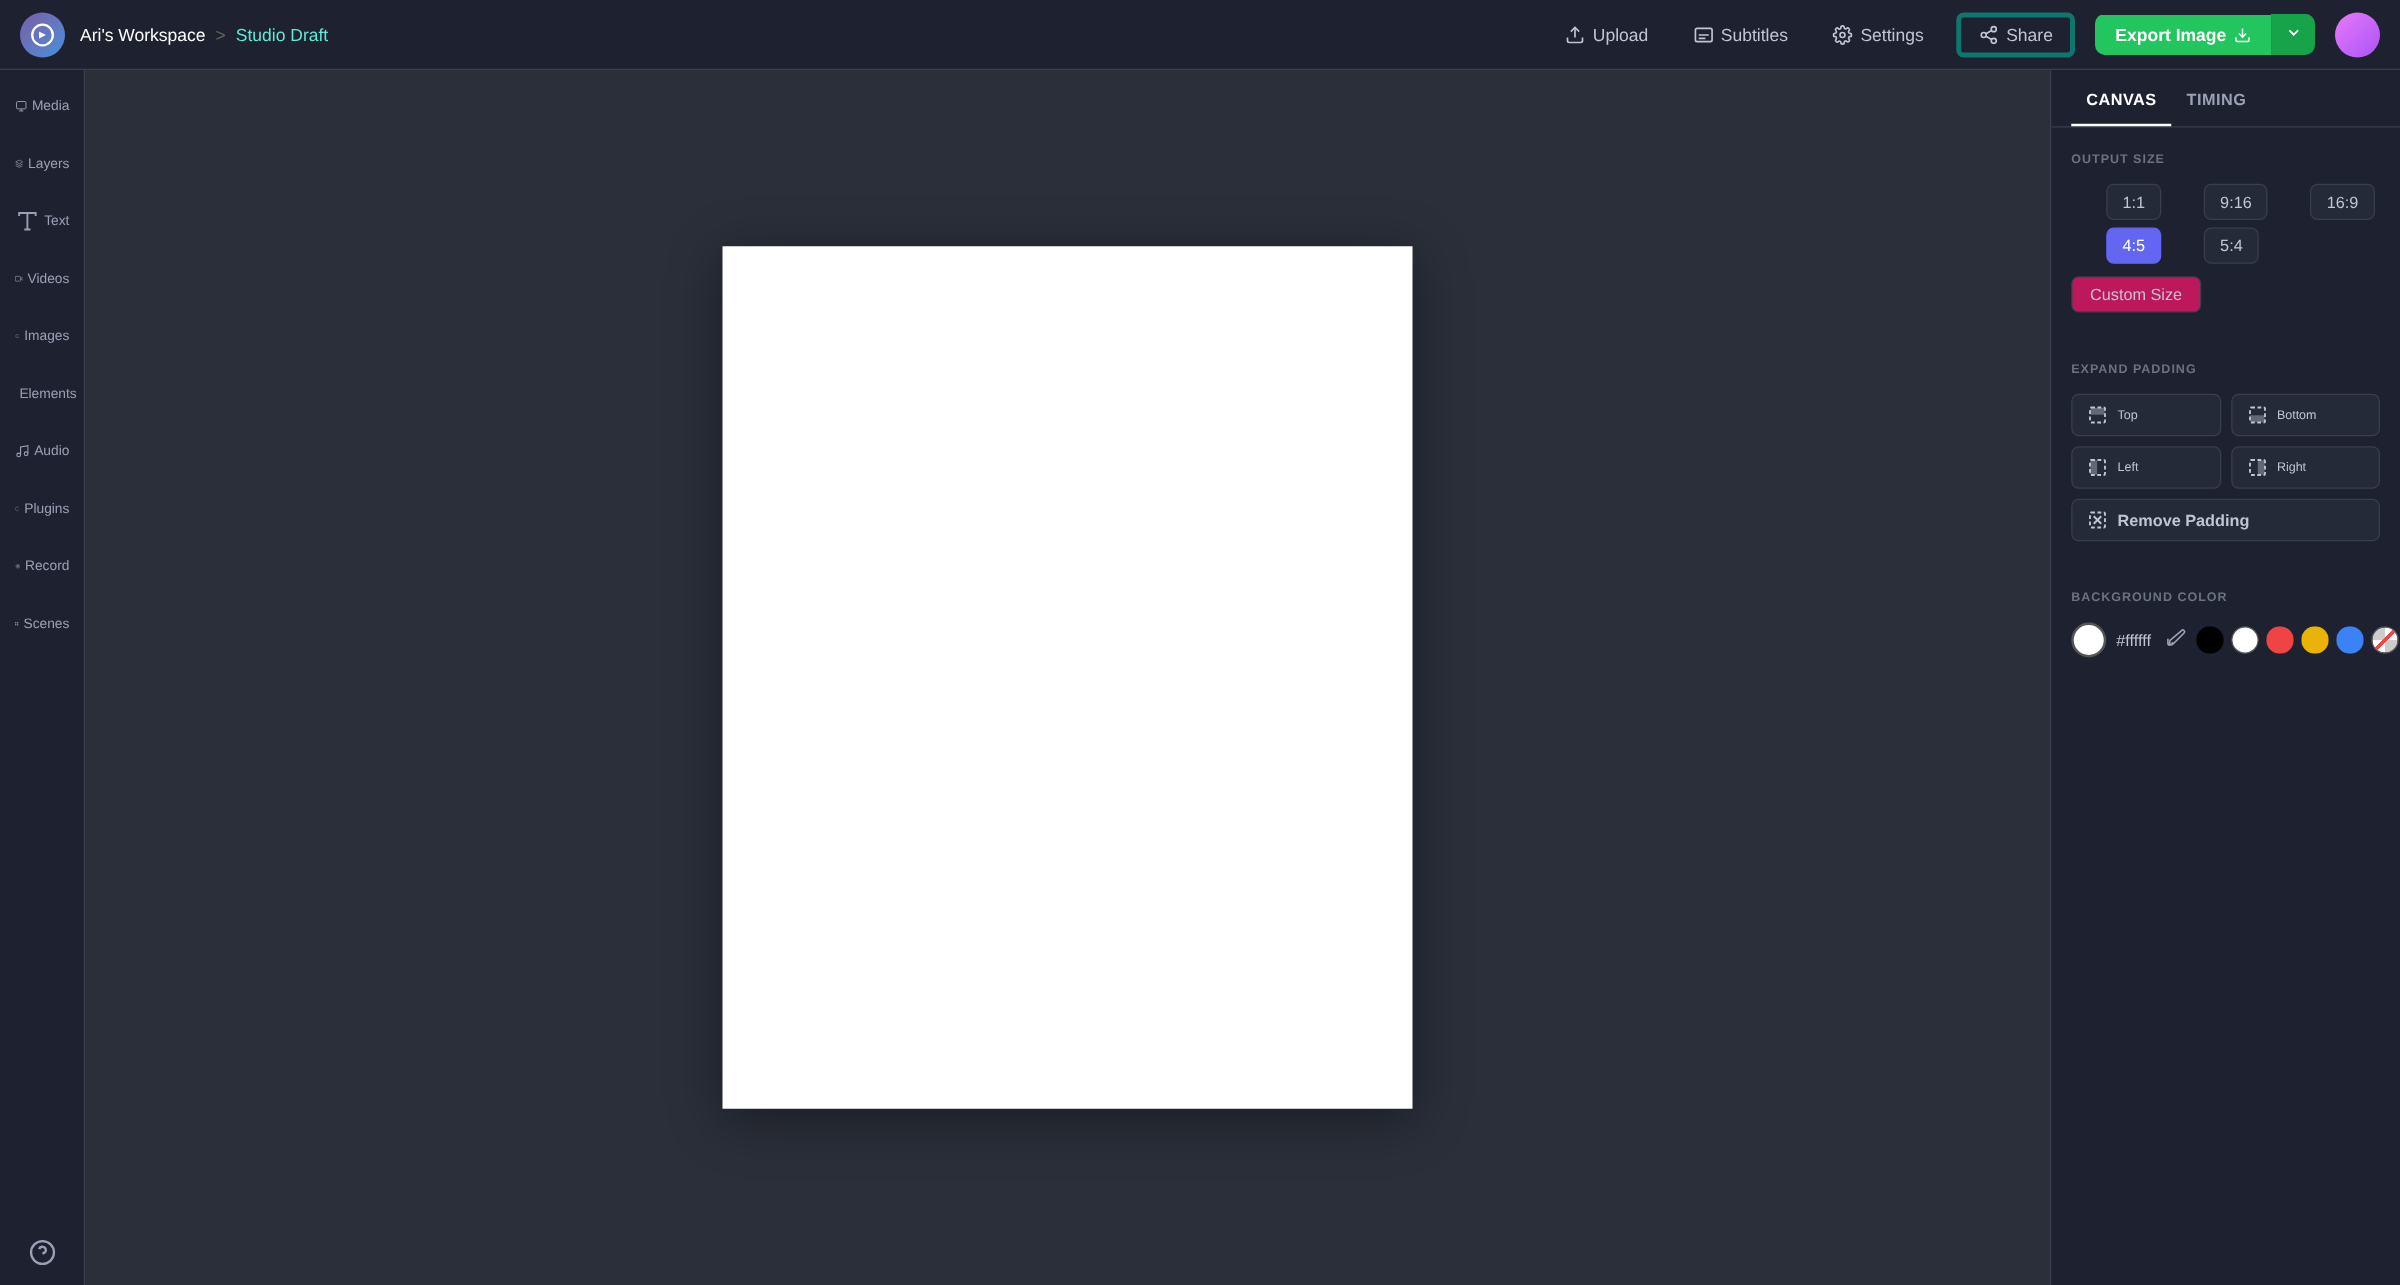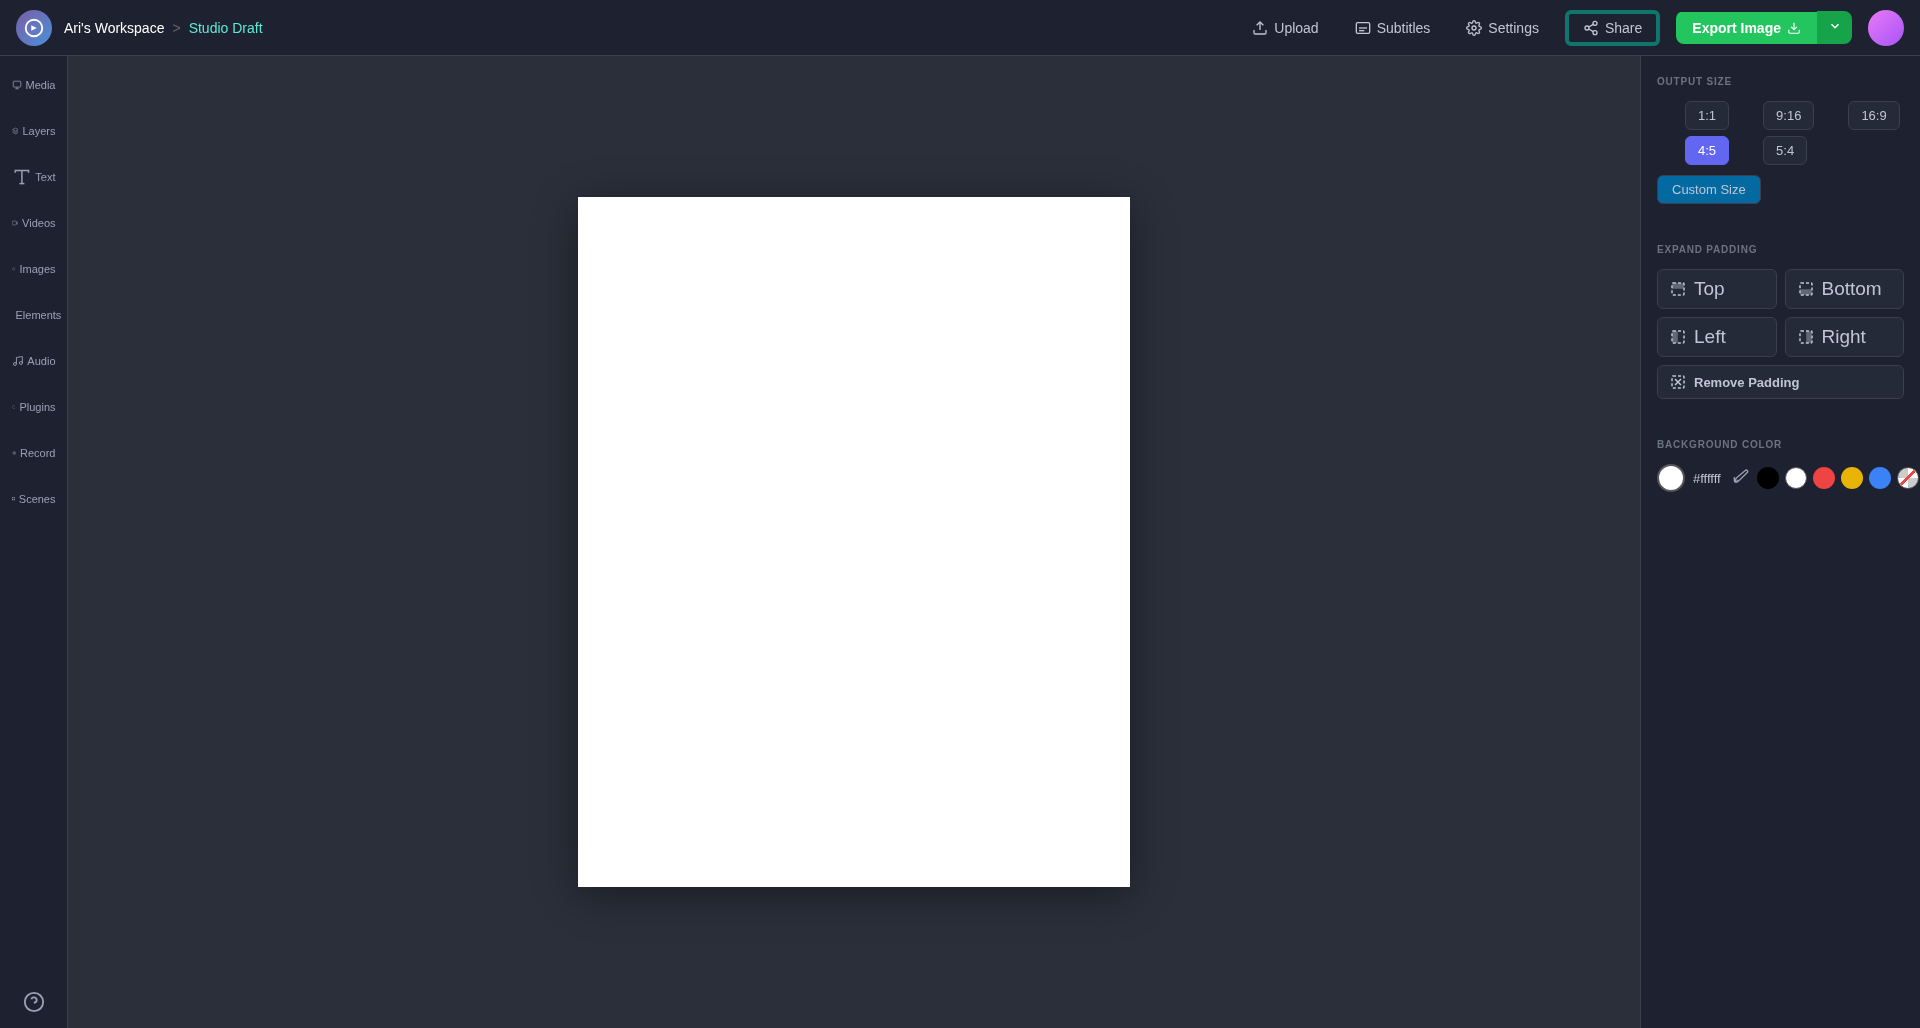--- a/index.html
+++ b/index.html
@@ -95,27 +95,27 @@
       font-size: 10px; font-weight: 700; letter-spacing: 0.08em; color: #6b7280; margin-bottom: 14px; text-transform: uppercase;
     }
 
     
     .size-buttons { display: flex; gap: 6px; flex-wrap: wrap; margin-bottom: 10px; }
     .size-btn {
       padding: 6px 12px; border-radius: 6px; border: 1px solid #3a3f50; background: #252a38; color: #c0c5d5; font-size: 13px; cursor: pointer; transition: background 0.15s; margin-left: 28px;
     }
     .size-btn.active { background: #6366f1; border-color: #6366f1; color: #fff; }
     .custom-size-btn {
-      padding: 6px 14px; border-radius: 6px; border: 1px solid #3a3f50; background: #0369a1; color: #c0c5d5; font-size: 13px; cursor: pointer; margin-bottom: 20px;
+      padding: 6px 14px; border-radius: 6px; border: 1px solid #3a3f50; background: #be185d; color: #c0c5d5; font-size: 13px; cursor: pointer; margin-bottom: 20px;
     }
 
     
     .padding-grid { display: grid; grid-template-columns: 1fr 1fr; gap: 8px; margin-bottom: 8px; }
     .padding-btn {
-      display: flex; align-items: center; gap: 8px; padding: 8px 12px; border-radius: 6px; border: 1px solid #3a3f50; background: #252a38; color: #c0c5d5; font-size: 19px; cursor: pointer; transition: background 0.15s;
+      display: flex; align-items: center; gap: 8px; padding: 8px 12px; border-radius: 6px; border: 1px solid #3a3f50; background: #252a38; color: #c0c5d5; font-size: 10px; cursor: pointer; transition: background 0.15s;
     }
     .padding-btn svg { width: 16px; height: 16px; flex-shrink: 0; }
     .remove-padding-btn {
       display: flex; align-items: center; gap: 8px; padding: 8px 12px; border-radius: 6px; border: 1px solid #3a3f50; background: #252a38; color: #c0c5d5; font-size: 13px; cursor: pointer; width: 100%; margin-bottom: 20px; transition: background 0.15s; font-weight: bold;
     }
 
     
     .bg-color-row { display: flex; align-items: center; gap: 8px; }
     .color-preview {
       width: 28px; height: 28px; border-radius: 50%; border: 2px solid #555; background: #fff; flex-shrink: 0; cursor: pointer;
@@ -307,20 +307,28 @@
         <line x1="12" y1="17" x2="12.01" y2="17"></line>
       </svg>
     </div>
   </div>
 
   <div class="canvas-area">
     <div class="canvas-board"></div>
   </div>
 
   <div class="right-panel">
+    <div class="panel-tabs">
+      <div class="panel-tab active">
+        <span>CANVAS</span>
+      </div>
+      <div class="panel-tab">
+        <span>TIMING</span>
+      </div>
+    </div>
 
     <div class="panel-section">
       <div class="panel-section-label">OUTPUT SIZE</div>
       <div class="size-buttons">
         <button class="size-btn">1:1</button>
         <button class="size-btn">9:16</button>
         <button class="size-btn">16:9</button>
         <button class="size-btn active">4:5</button>
         <button class="size-btn">5:4</button>
       </div>

